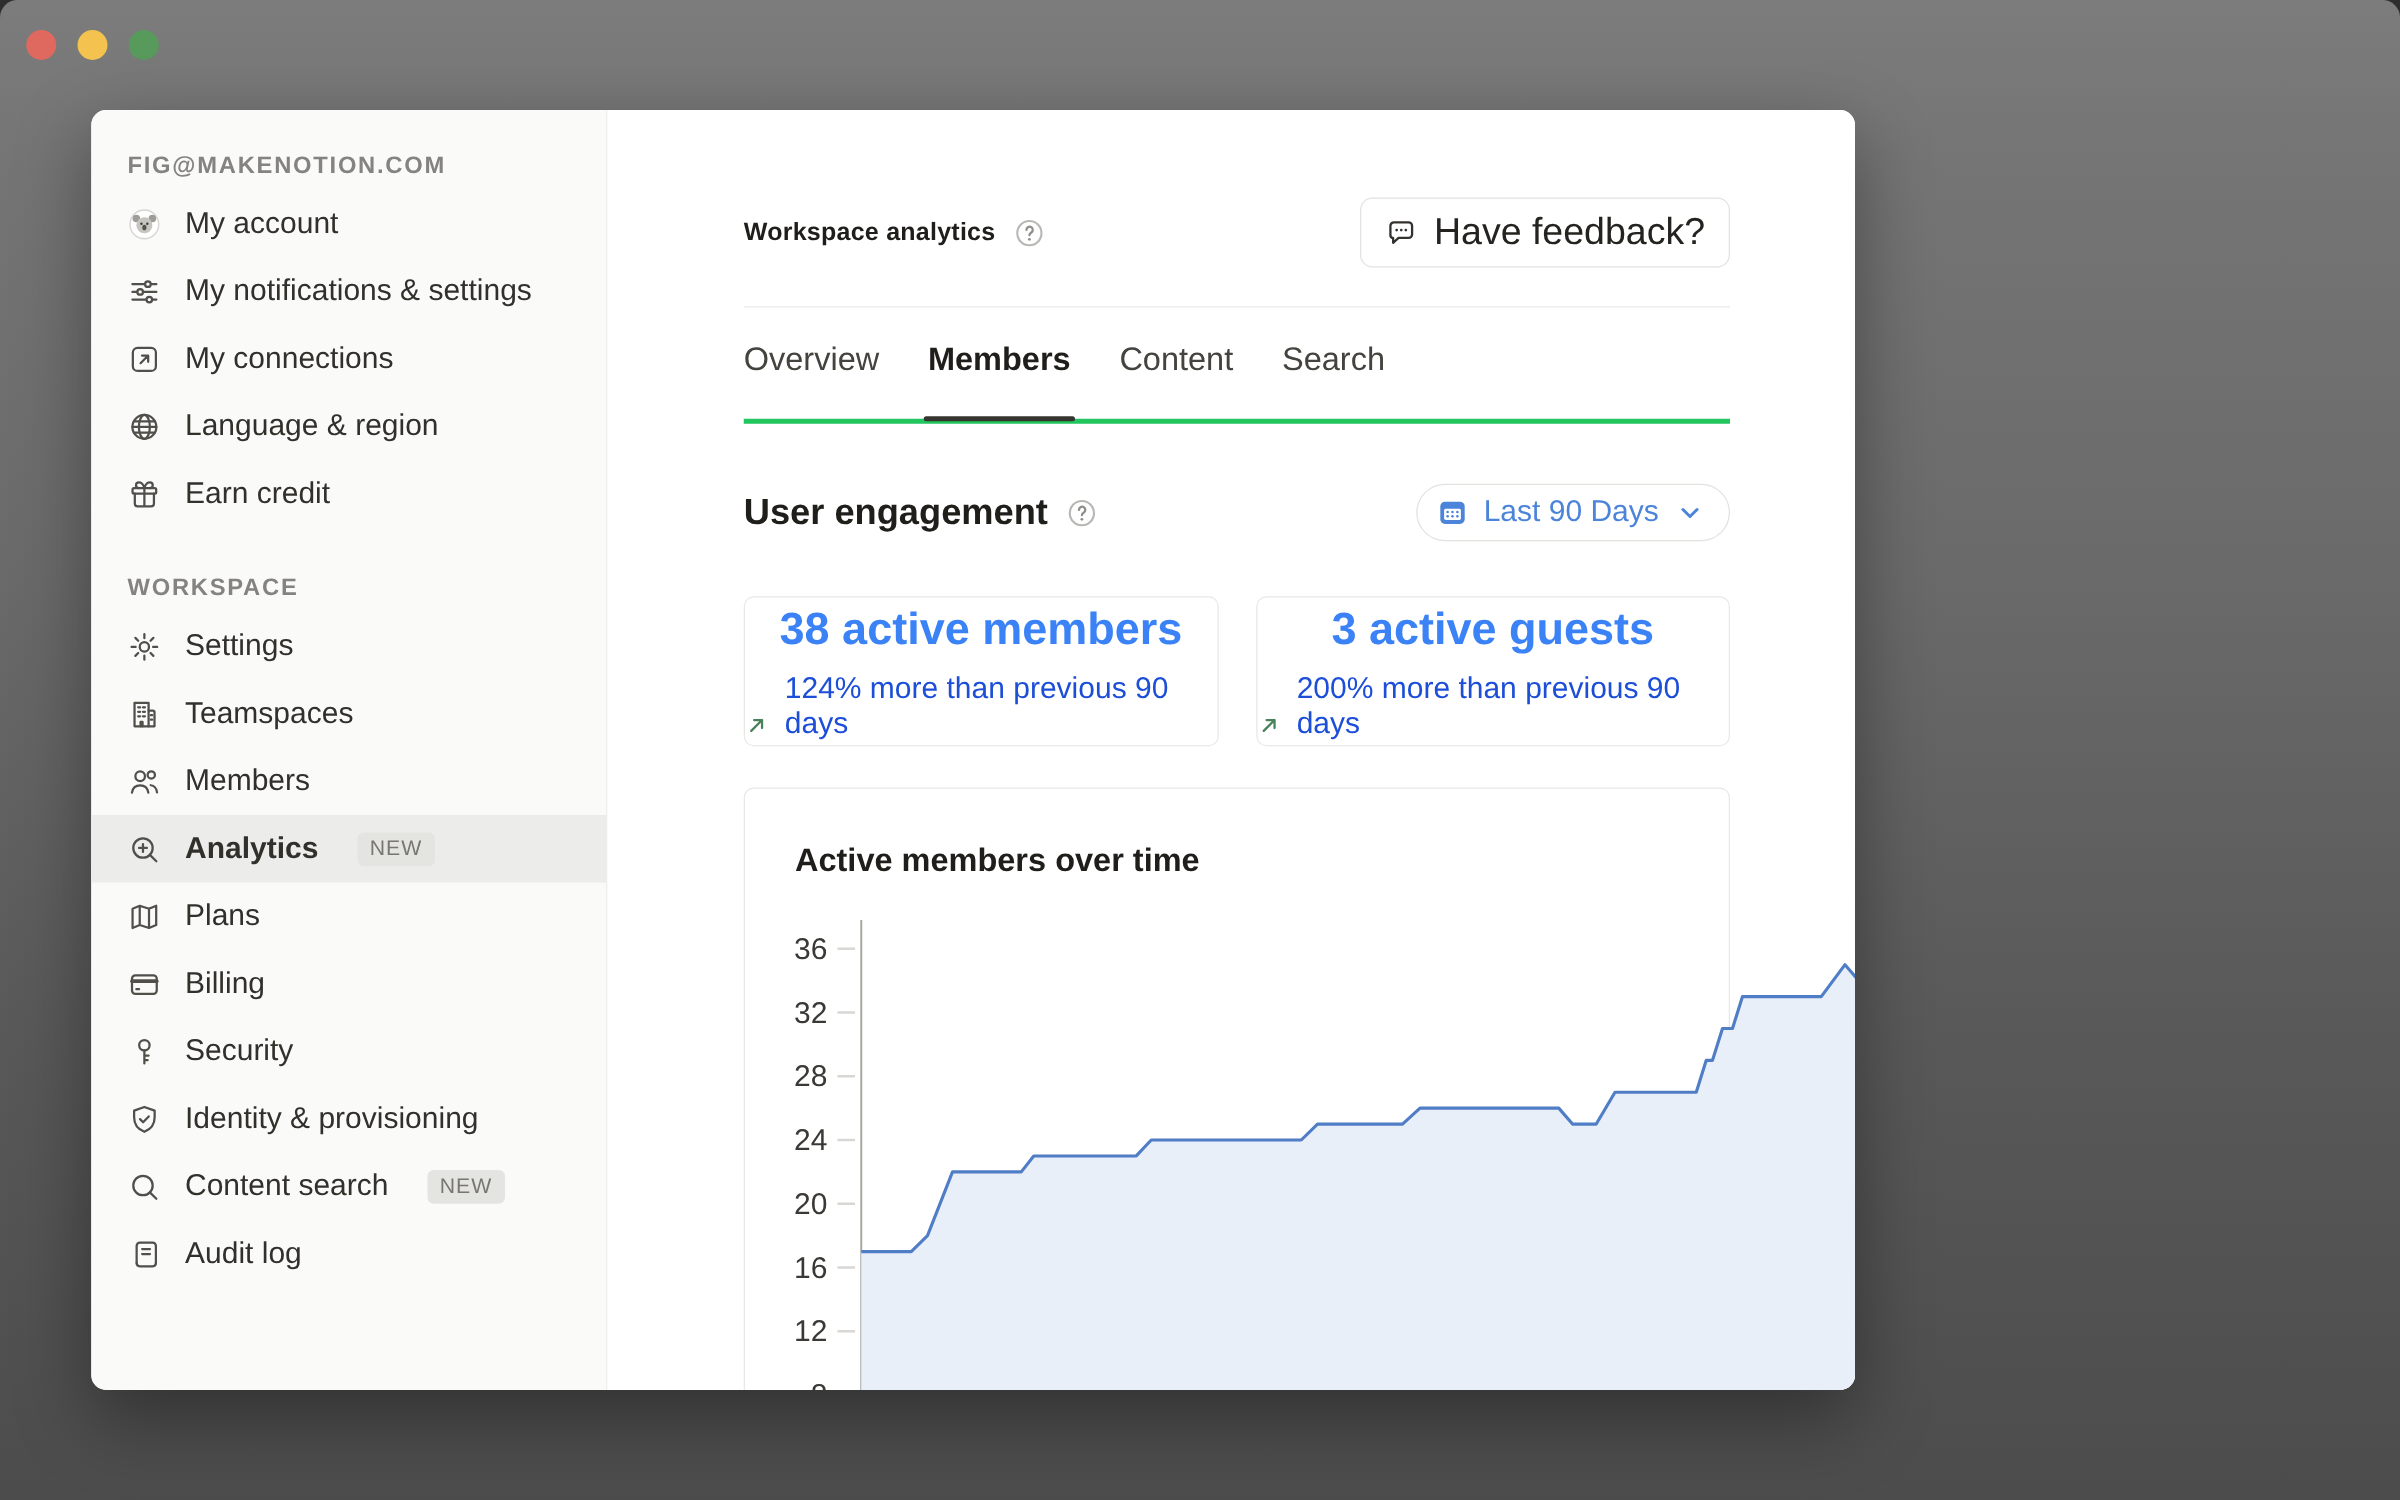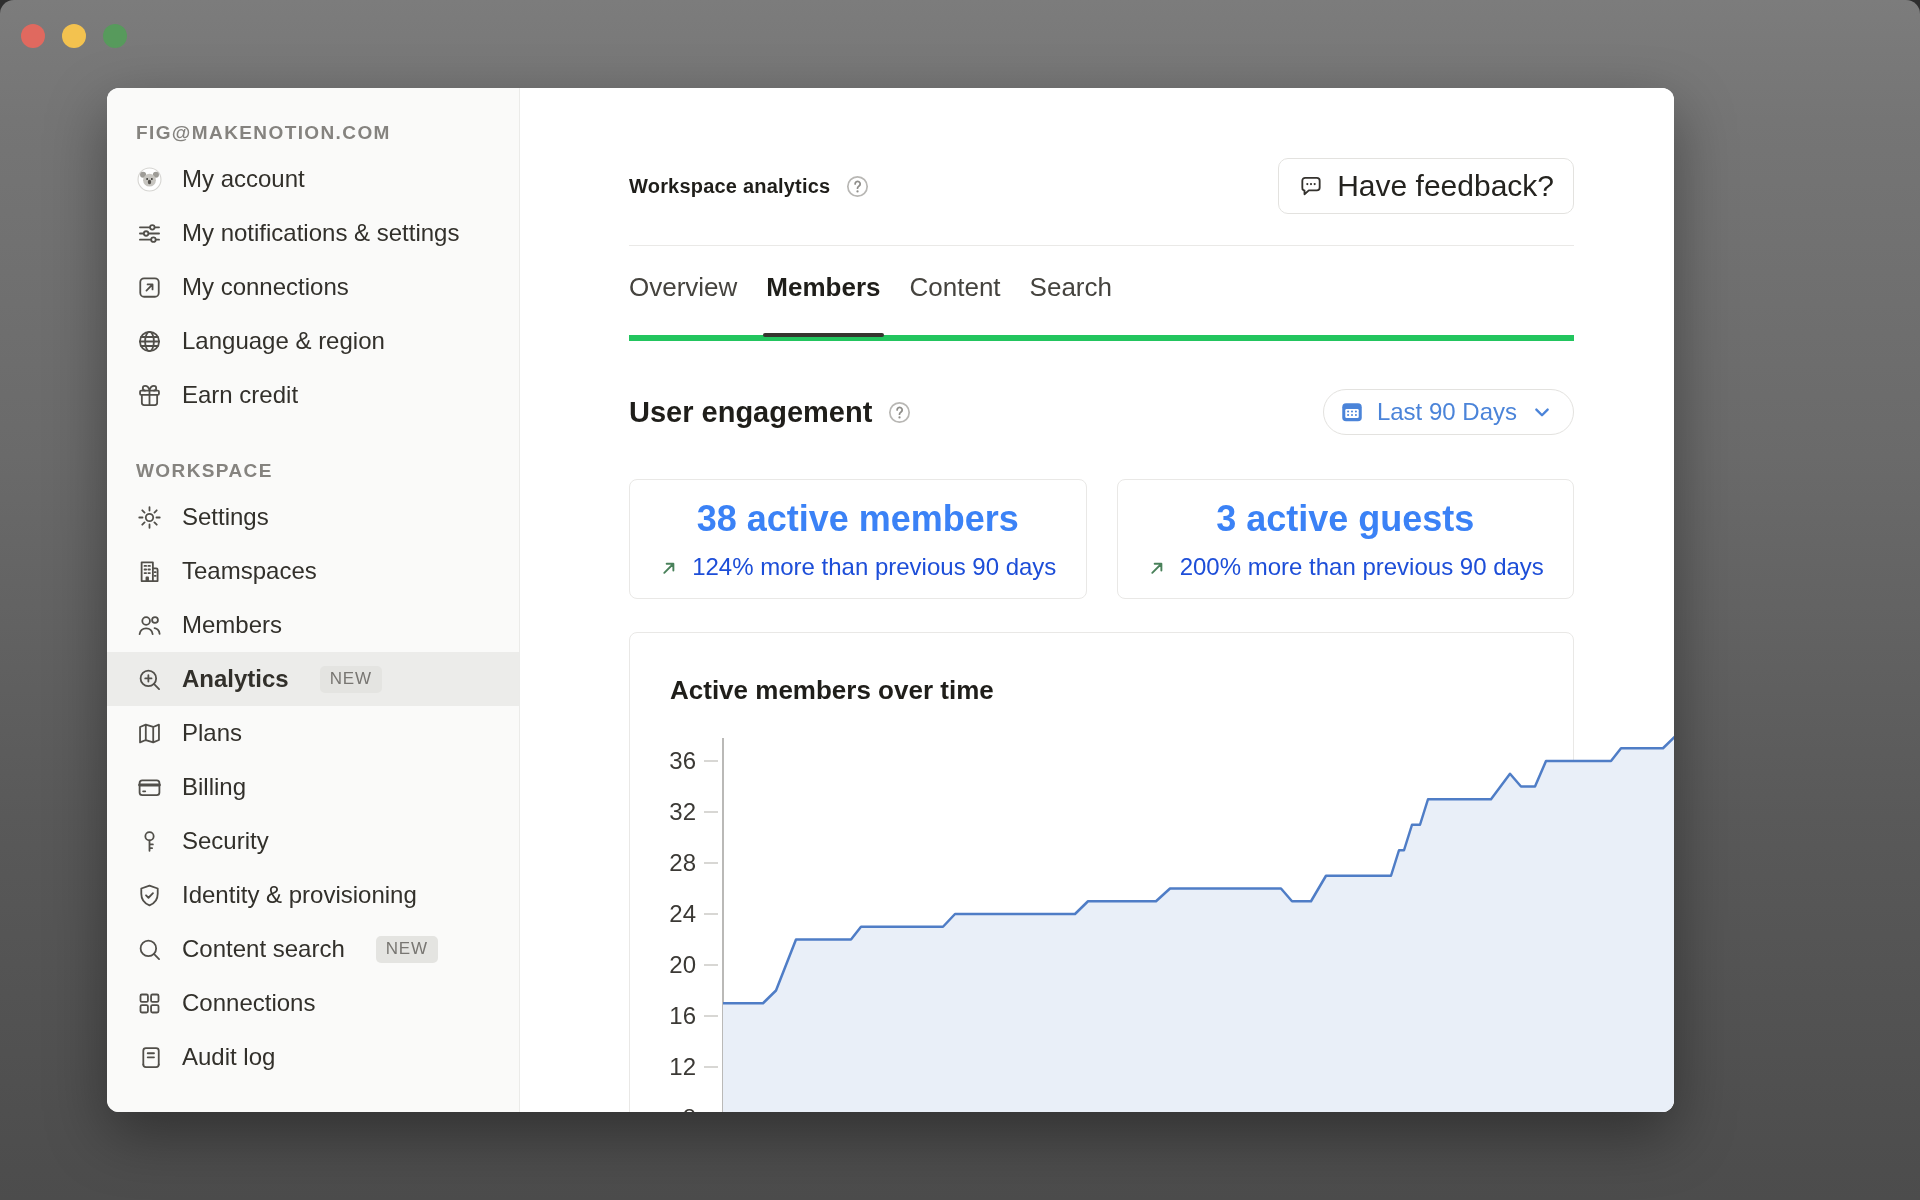--- a/index.html
+++ b/index.html
@@ -3,21 +3,21 @@
 <meta charset="utf-8">
 <style>
   * { margin:0; padding:0; box-sizing:border-box; }
   html,body { width:1920px; height:1200px; background:#2e2e2e; font-family:"Liberation Sans", sans-serif; overflow:hidden; }
   .window { position:absolute; inset:0; border-radius:14px 14px 0 0;
     background:linear-gradient(180deg,#7c7c7c 0%,#757575 10%,#6a6a6a 38%,#595959 68%,#4c4c4c 100%); }
   .traffic { position:absolute; top:24px; left:21px; display:flex; gap:17px; }
   .traffic span { width:24px; height:24px; border-radius:50%; display:block; }
   .tl-red{ background:#e0695f; } .tl-yellow{ background:#f3c24f; } .tl-green{ background:#579a5c; }
 
-  .panel { position:absolute; left:107px; top:88px; width:1567px; height:1024px; background:#fff;
+  .panel { position:absolute; left:73px; top:88px; width:1411px; height:1024px; background:#fff;
     border-radius:12px; box-shadow:0 22px 60px rgba(0,0,0,.38); display:flex; overflow:hidden; }
 
   
   .sidebar { width:413px; flex-shrink:0; background:#fafaf9; border-right:1px solid #ebebe9; padding-top:24px; }
   .side-header { padding:0 24px 0 29px; font-size:19px; font-weight:600; letter-spacing:1.4px;
     color:#85837f; margin:10px 0 8px; }
   .side-item { display:flex; align-items:center; gap:19px; min-height:54px; padding:6px 20px 6px 29px;
     font-size:24px; color:#32302b; cursor:pointer; }
   .side-item.selected { background:#ececea; font-weight:700; }
   .side-item .icn { width:27px; height:27px; flex-shrink:0; display:flex; align-items:center; }
@@ -30,21 +30,21 @@
 
   
   .main { flex:1; padding:70px 100px 0 109px; background:#fff; }
   .title-row { display:flex; align-items:center; }
   .page-title { font-size:20px; font-weight:700; color:#1f1e1a; letter-spacing:.2px; }
   .help { width:27px; height:27px; margin-left:14px; cursor:pointer; }
   .feedback-btn { margin-left:auto; display:flex; align-items:center; gap:13px; border:1px solid #e3e2df;
     border-radius:10px; padding:10px 19px; font-size:30px; color:#24231f; background:#fff; cursor:pointer; }
   .feedback-btn svg { width:26px; height:26px; stroke:#34322e; fill:none; stroke-width:1.7; stroke-linejoin:round; }
   .divider { height:1px; background:#eae9e7; margin-top:31px; }
-  .tabs { display:flex; gap:29px; border-bottom:6px solid #22c55e; padding-top:26px; }
+  .tabs { display:flex; gap:39px; border-bottom:4px solid #22c55e; padding-top:26px; }
   .tab { font-size:26px; color:#45433e; padding-bottom:32px; position:relative; cursor:pointer; }
   .tab.active { color:#1f1e1a; font-weight:700; }
   .tab.active::after { content:""; position:absolute; left:-3px; right:-3px; bottom:-2px; height:4px;
     background:#36342f; border-radius:2px; }
 
   .engage-row { margin-top:48px; display:flex; align-items:center; }
   .engage-title { font-size:29px; font-weight:700; color:#1f1e1a; }
   .range-pill { margin-left:auto; display:flex; align-items:center; gap:12px; border:1px solid #e3e2df;
     border-radius:999px; padding:8px 18px 8px 15px; font-size:24px; font-weight:500; color:#4b84d9;
     background:#fff; cursor:pointer; }
@@ -213,31 +213,20 @@
           </div>
           <div class="side-item">
             <span class="icn">
               <svg viewBox="0 0 24 24">
                 <circle cx="11" cy="11" r="6.9"></circle>
                 <path d="M15.9 15.9l4.6 4.6"></path>
               </svg>
             </span>
             <span class="side-label">Content search</span>
             <span class="badge">NEW</span>
-          </div>
-          <div class="side-item">
-            <span class="icn">
-              <svg viewBox="0 0 24 24">
-                <rect x="4" y="4" width="6.6" height="6.6" rx="1.3"></rect>
-                <rect x="13.4" y="4" width="6.6" height="6.6" rx="1.3"></rect>
-                <rect x="4" y="13.4" width="6.6" height="6.6" rx="1.3"></rect>
-                <rect x="13.4" y="13.4" width="6.6" height="6.6" rx="1.3"></rect>
-              </svg>
-            </span>
-            <span class="side-label">Connections</span>
           </div>
           <div class="side-item">
             <span class="icn">
               <svg viewBox="0 0 24 24">
                 <path d="M6.5 18.2V6a2.3 2.3 0 012.3-2.3h9.1A2.3 2.3 0 0120.2 6v12.2"></path>
                 <path d="M20.2 18.2c0 1.3-1 2.3-2.3 2.3H8.8c-1.3 0-2.3-1-2.3-2.3"></path>
                 <path d="M10.4 8.2h5.6M10.4 11.8h5.6"></path>
               </svg>
             </span>
             <span class="side-label">Audit log</span>

